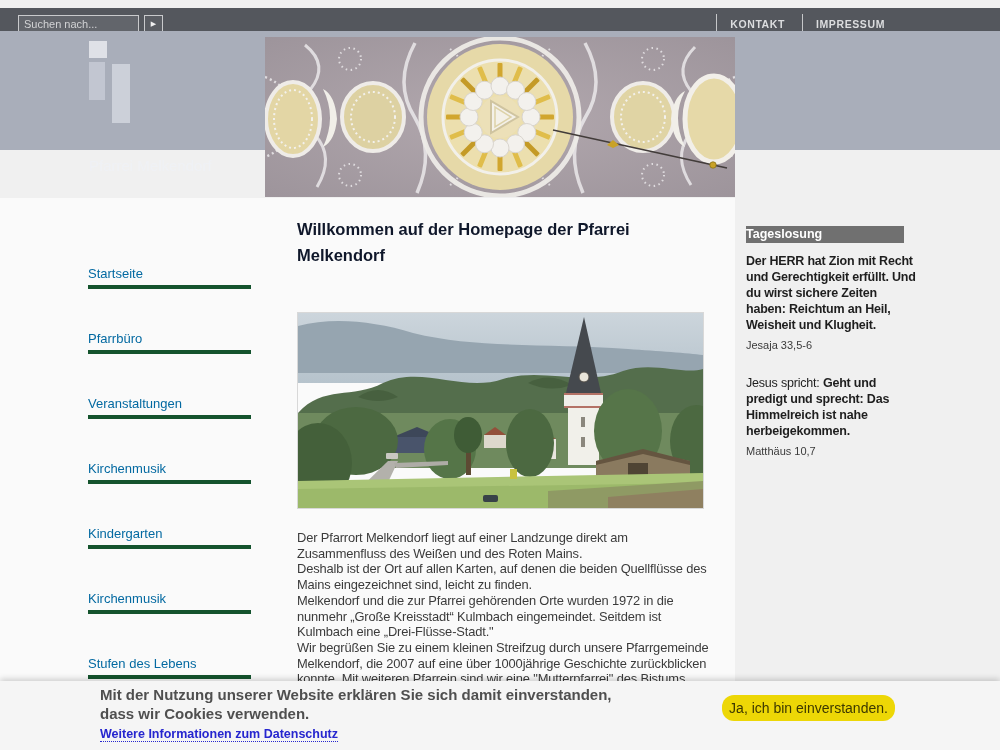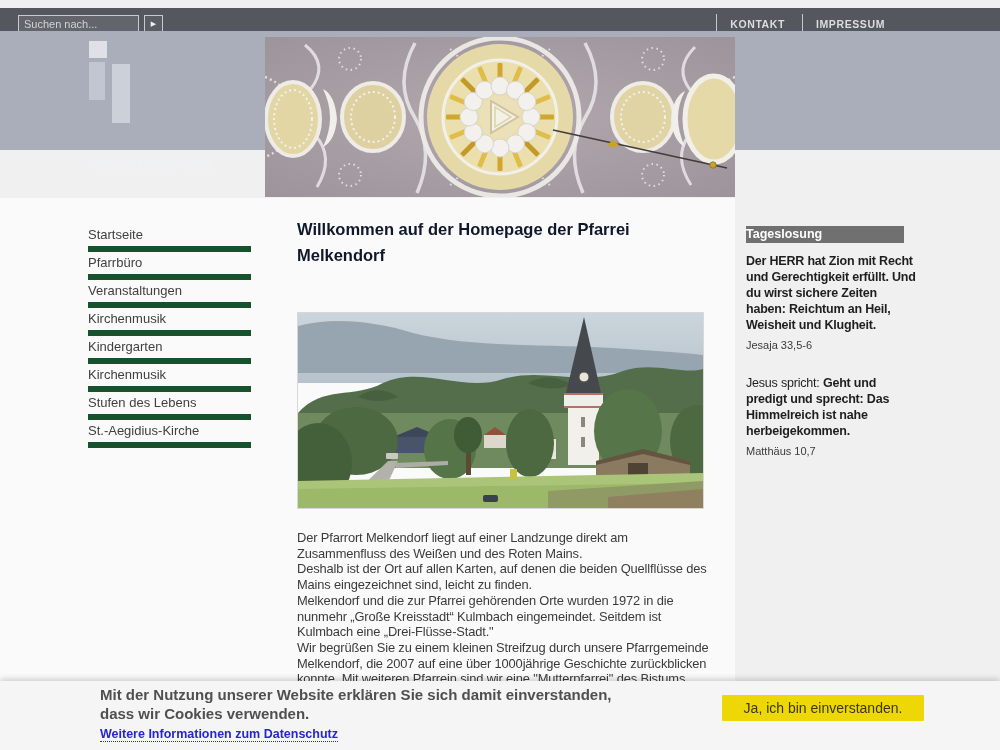--- a/index.html
+++ b/index.html
@@ -26,22 +26,22 @@
   .logo-r1{position:absolute;left:89px;top:31px;width:16px;height:38px;background:#c2c6d1;}
   .logo-r2{position:absolute;left:112px;top:33px;width:18px;height:59px;background:#ccd0d9;}
   .site-title{position:absolute;left:89px;top:126px;font-size:15px;color:#eff1f5;}
   .fresco{position:absolute;left:265px;top:6px;width:470px;height:160px;}
 
   
   .main-white{position:absolute;left:0;top:198px;width:735px;height:552px;background:#fafafa;}
 
   
   .nav{position:absolute;left:88px;top:224px;width:163px;}
-  .nav a{display:block;font-size:13px;color:#404040;text-decoration:none;cursor:pointer;
-    padding:4px 0 4px 0;border-bottom:6px solid #14532d;line-height:14px;}
+  .nav a{display:block;font-size:13px;color:#0369a1;text-decoration:none;cursor:pointer;
+    padding:4px 0 4px 0;border-bottom:4px solid #14532d;line-height:14px;margin-top:39px;}
 
   
   .heading{position:absolute;left:297px;top:216px;width:380px;margin:0;
     font-size:16.5px;line-height:26px;font-weight:bold;color:#0f172a;}
   .photo{position:absolute;left:297px;top:312px;width:405px;height:195px;border:1px solid #d8d8d8;box-sizing:content-box;}
   .bodytext{position:absolute;left:297px;top:530px;width:412px;font-size:12.9px;line-height:15.7px;
     color:#3b3b3b;white-space:pre-line;letter-spacing:-0.15px;}
 
   
   .tages{position:absolute;left:746px;top:226px;width:172px;}
@@ -53,22 +53,22 @@
   .tages-verse2 .pref{font-weight:normal;}
   .tages-verse2 .bld{font-weight:bold;}
 
   
   .banner{position:absolute;left:0;top:681px;width:1000px;height:69px;background:#f5f5f5;
     box-shadow:0 -2px 6px rgba(0,0,0,.18);}
   .banner-msg{position:absolute;left:100px;top:5px;font-size:15px;font-weight:bold;color:#4f4f4f;
     line-height:18.5px;white-space:pre-line;}
   .banner-link{position:absolute;left:100px;top:46px;font-size:12.5px;font-weight:bold;color:#2626cf;
     text-decoration:none;border-bottom:1px dotted #2626cf;cursor:pointer;}
-  .accept-btn{position:absolute;left:722px;top:14px;width:202px;height:26px;background:#edd706;
-    border:none;border-radius:1px;font-size:14px;color:#3c3800;cursor:pointer;
+  .accept-btn{position:absolute;left:722px;top:14px;width:173px;height:26px;background:#edd706;
+    border:none;border-radius:12px;font-size:14px;color:#3c3800;cursor:pointer;
     font-family:"Liberation Sans",sans-serif;}
 </style>
 </head>
 <body>
 
 <div class="page">
 
   <div class="topbar">
     <input class="search-input" value="" placeholder="Suchen nach..." style="">
     <button class="search-btn">

